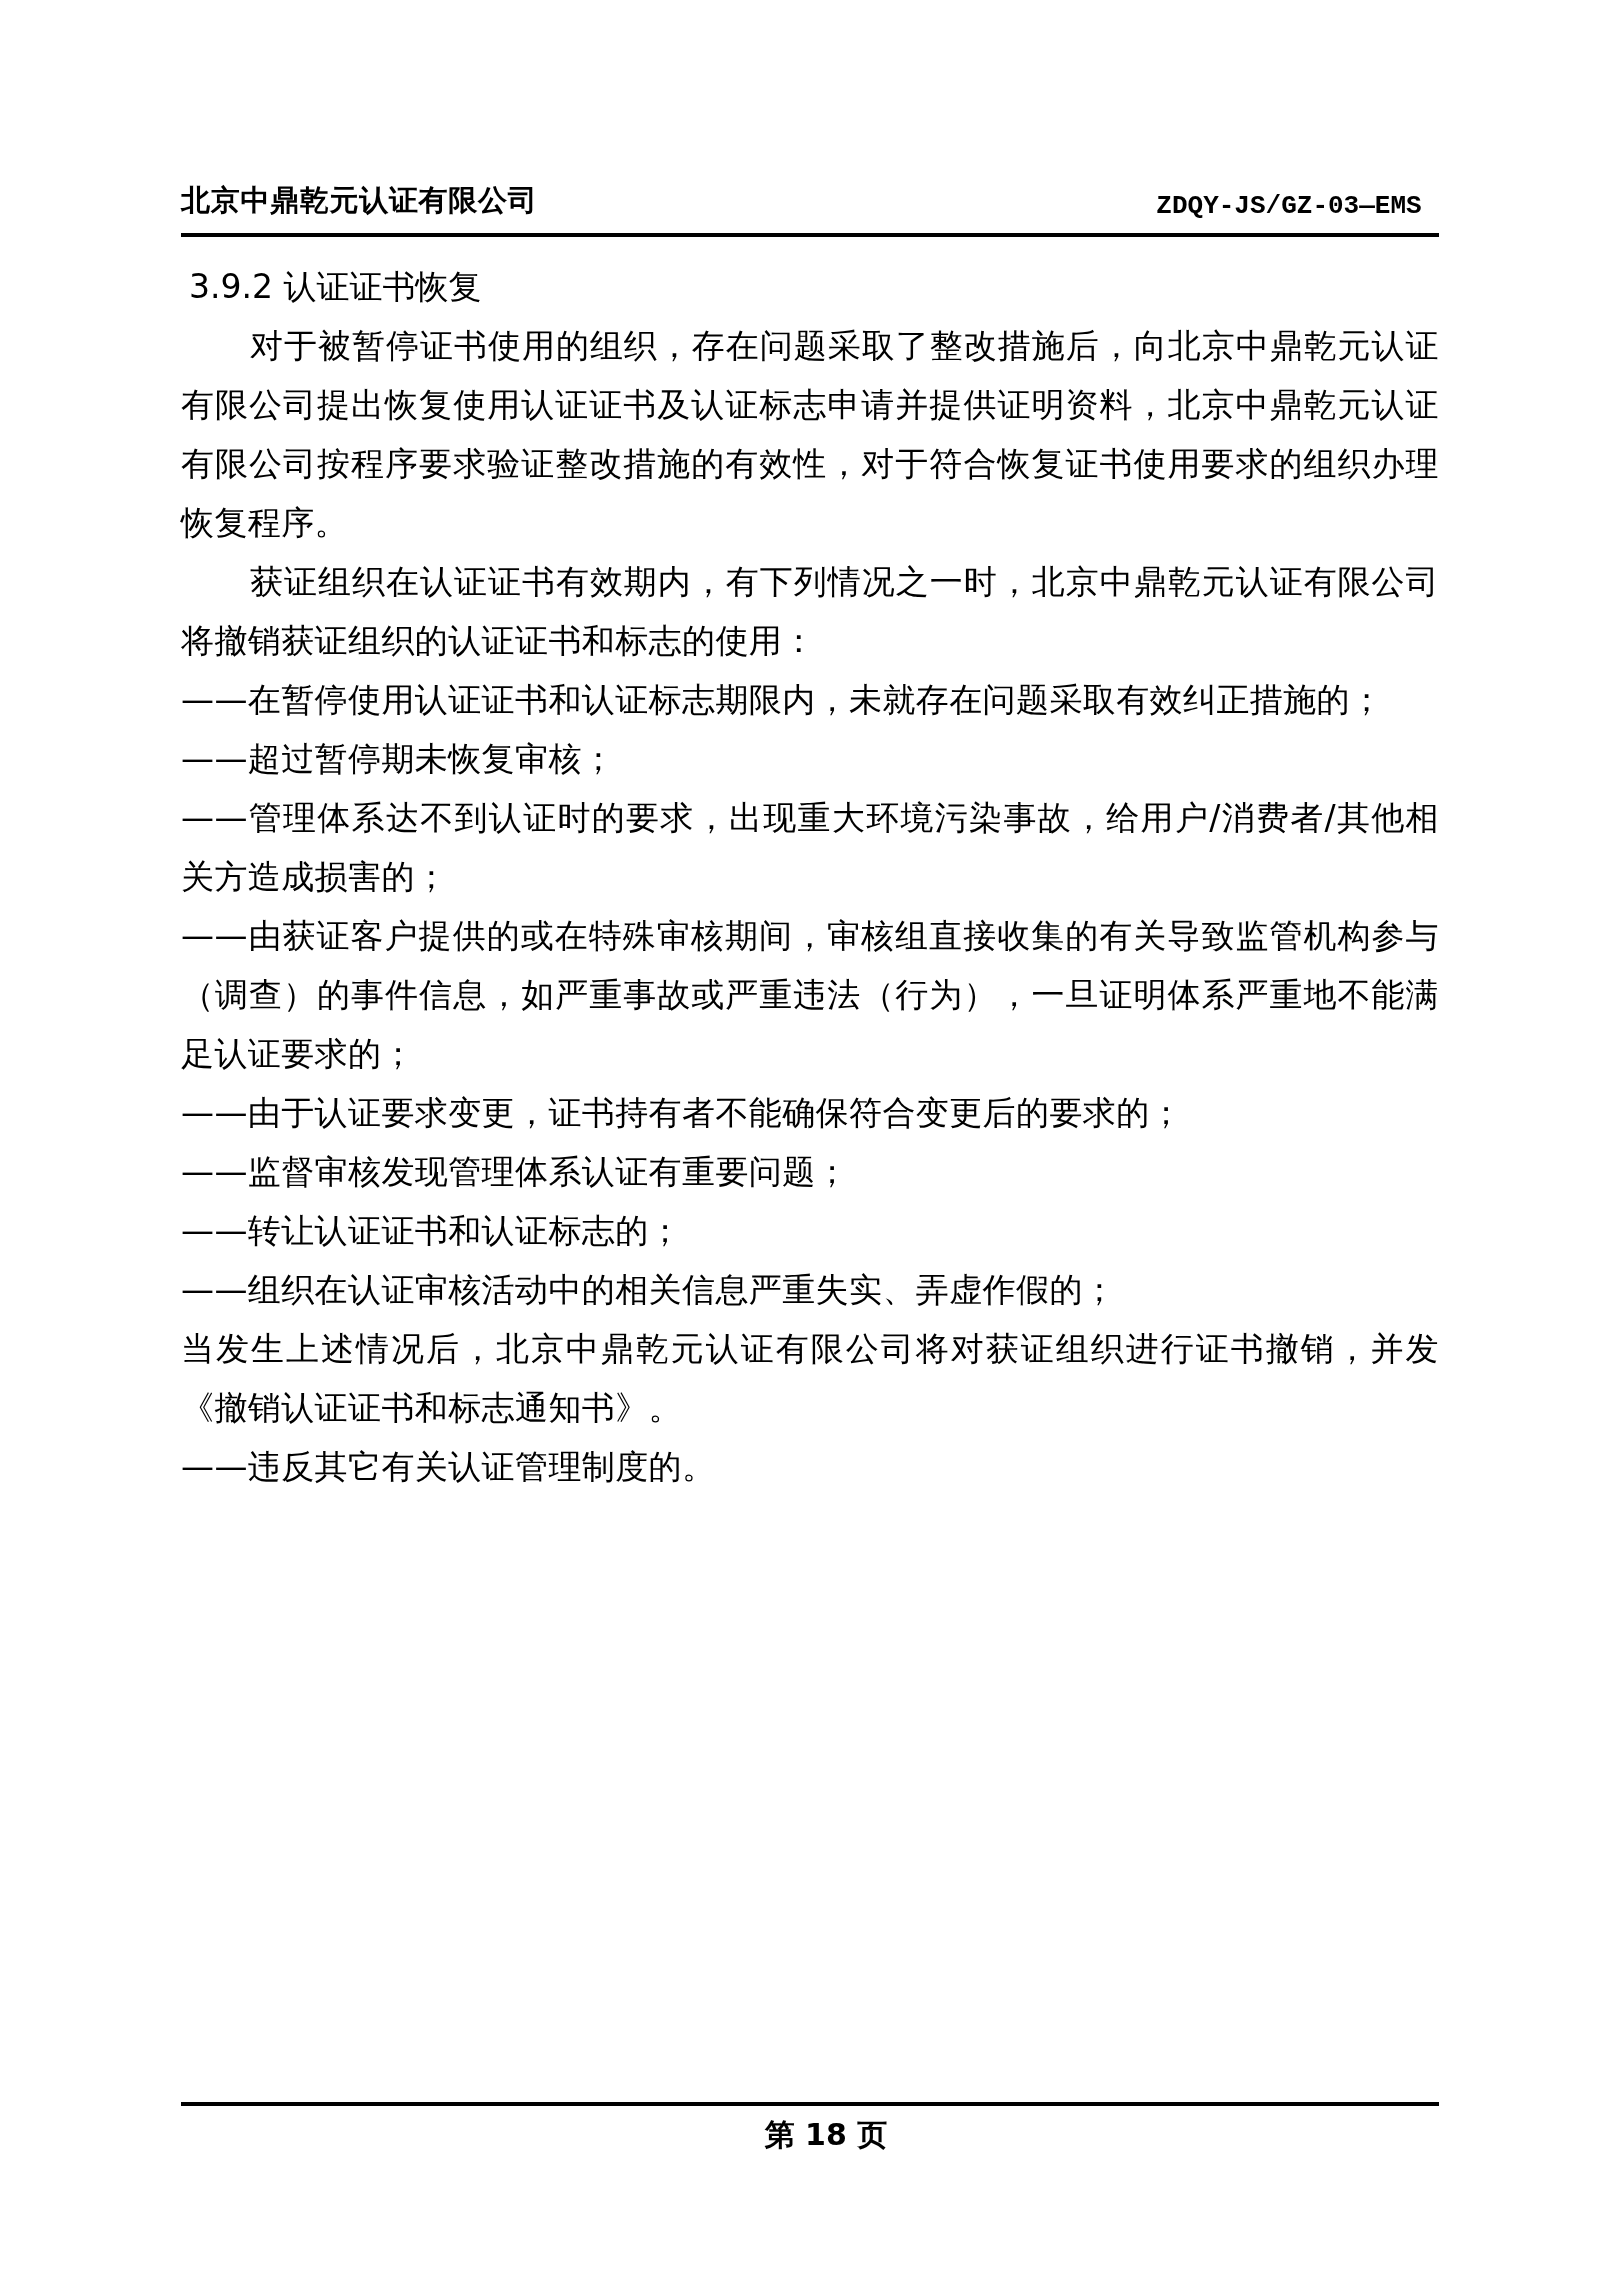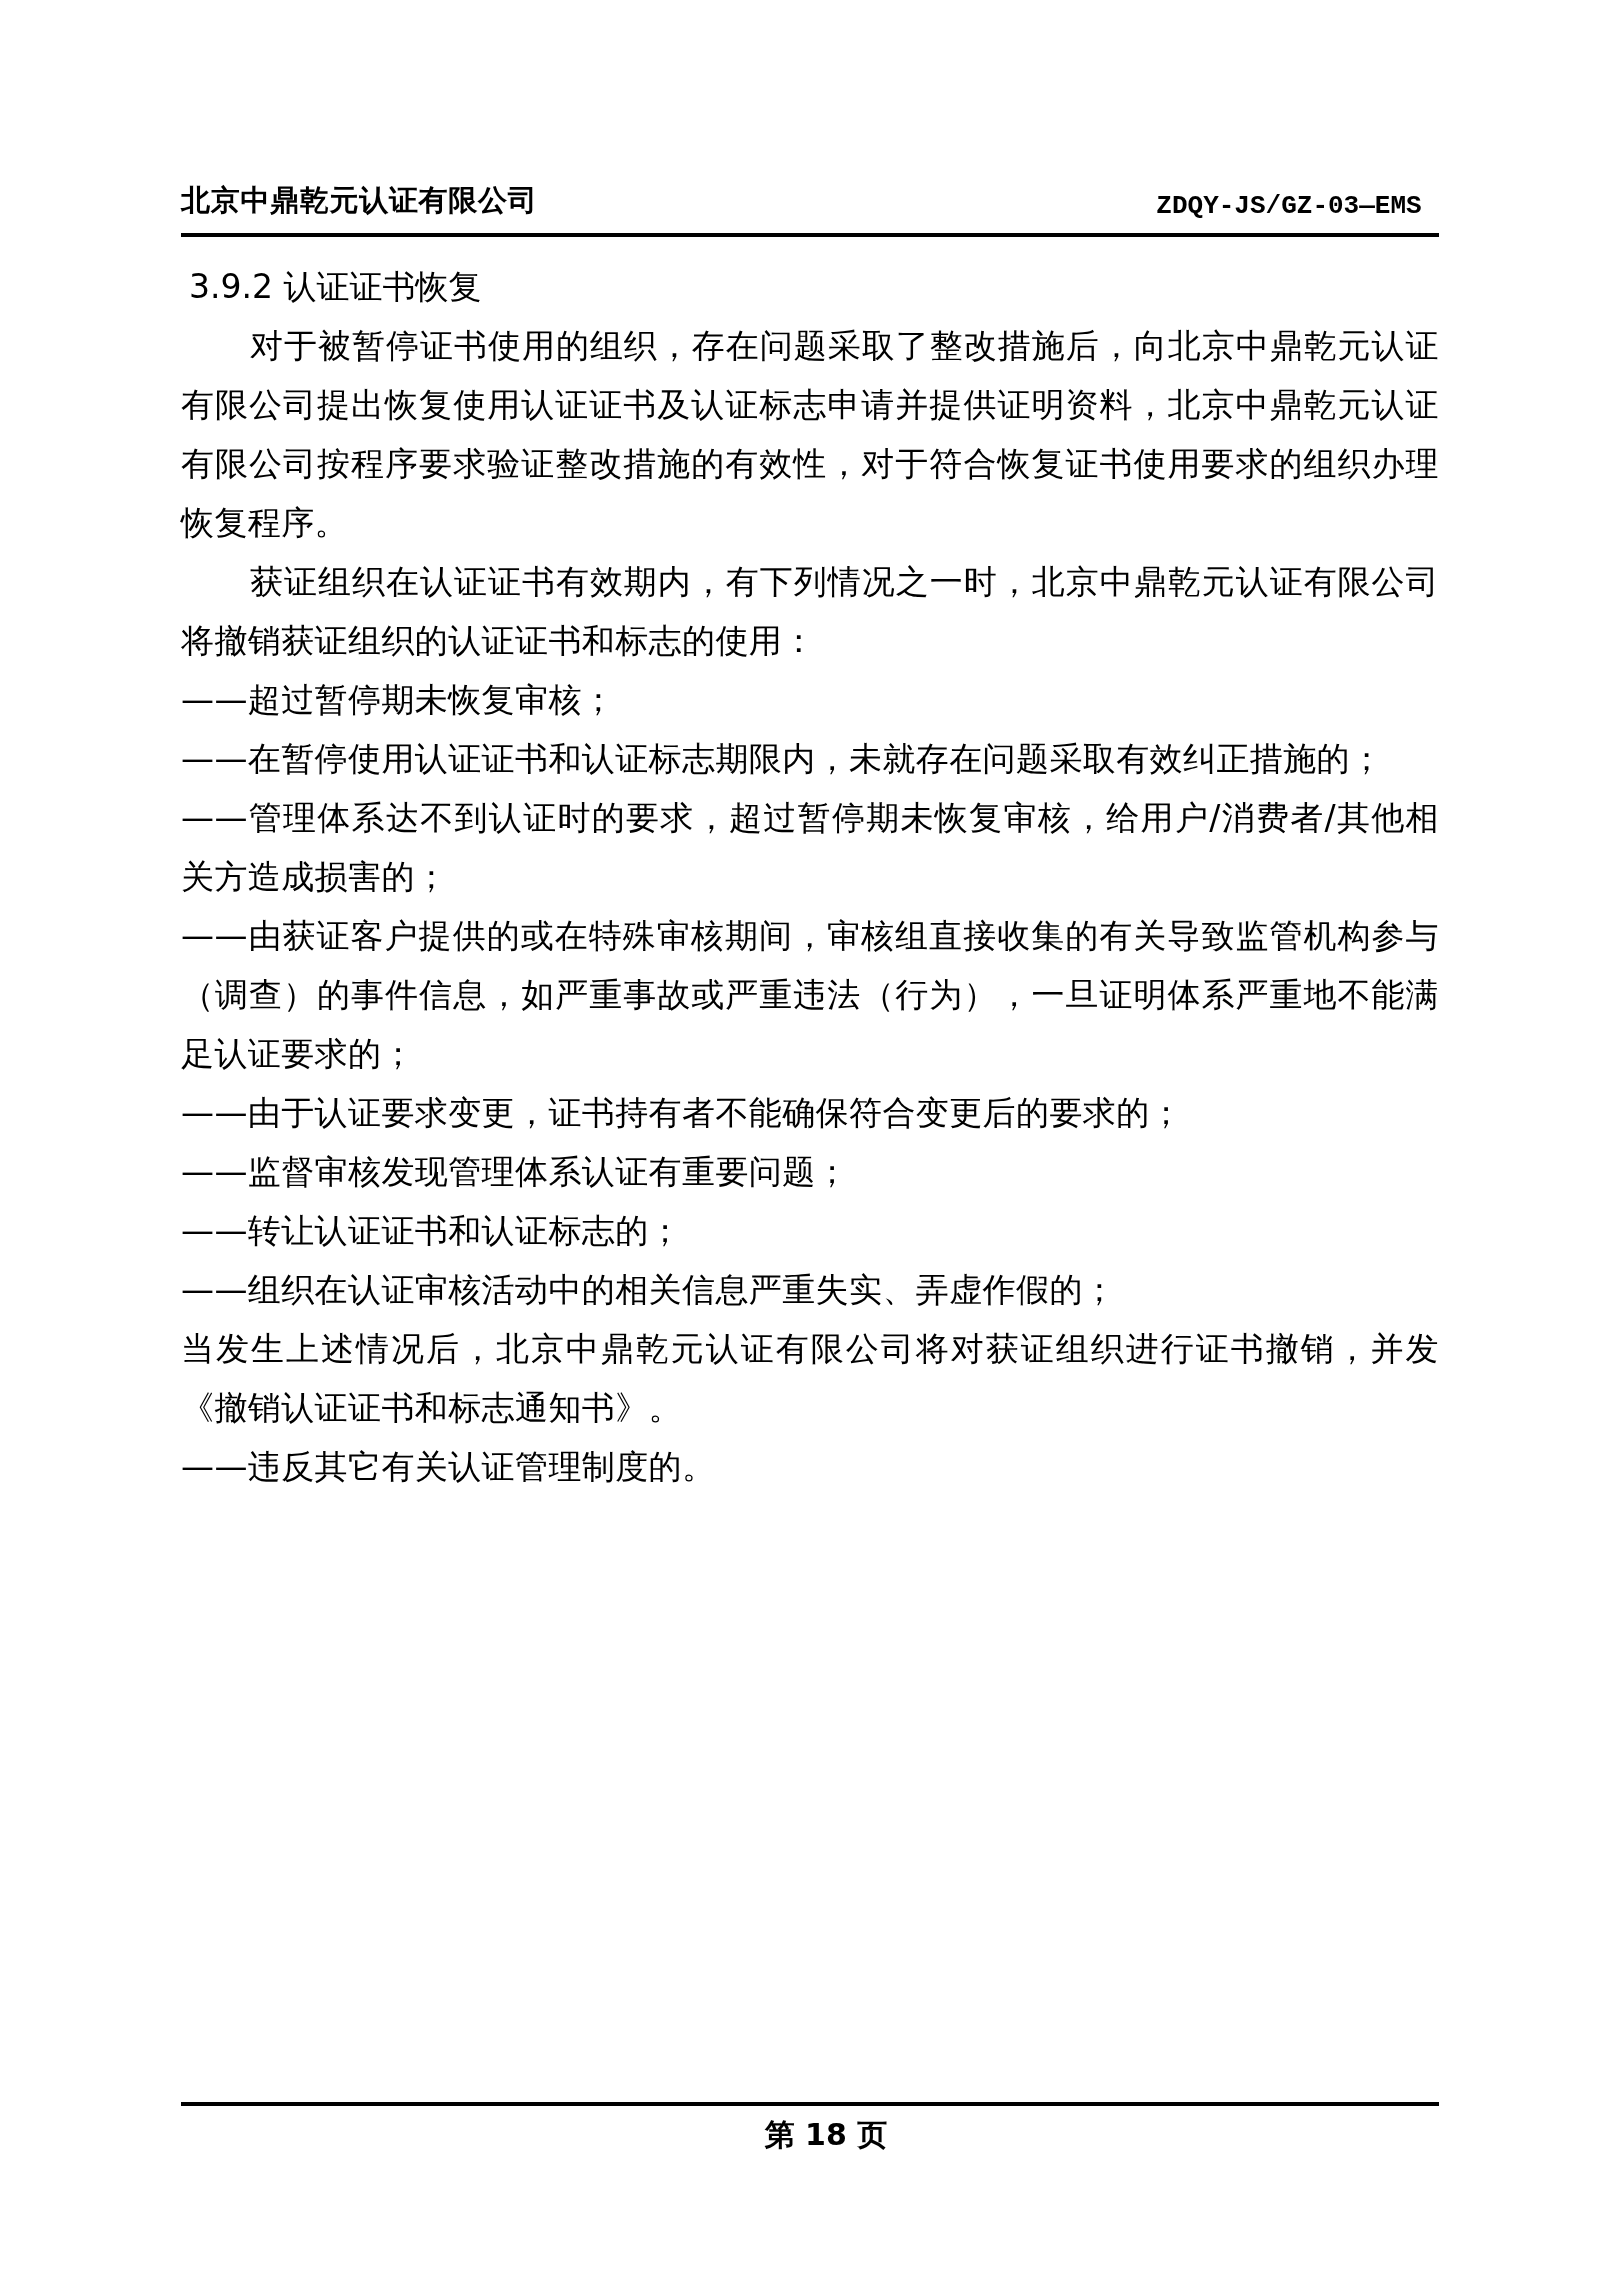--- a/index.html
+++ b/index.html
@@ -113,23 +113,23 @@
 
     <div class="body">
 
       <div class="num-head">3.9.2 认证证书恢复</div>
 
       <div class="para indent">对于被暂停证书使用的组织，存在问题采取了整改措施后，向北京中鼎乾元认证有限公司提出恢复使用认证证书及认证标志申请并提供证明资料，北京中鼎乾元认证有限公司按程序要求验证整改措施的有效性，对于符合恢复证书使用要求的组织办理恢复程序。</div>
 
 
       <div class="para indent">获证组织在认证证书有效期内，有下列情况之一时，北京中鼎乾元认证有限公司将撤销获证组织的认证证书和标志的使用：</div>
 
+      <div class="para">——在暂停使用认证证书和认证标志期限内，未就存在问题采取有效纠正措施的；</div>
       <div class="para">——超过暂停期未恢复审核；</div>
-      <div class="para">——在暂停使用认证证书和认证标志期限内，未就存在问题采取有效纠正措施的；</div>
-      <div class="para">——管理体系达不到认证时的要求，超过暂停期未恢复审核，给用户/消费者/其他相关方造成损害的；</div>
+      <div class="para">——管理体系达不到认证时的要求，出现重大环境污染事故，给用户/消费者/其他相关方造成损害的；</div>
       <div class="para">——由获证客户提供的或在特殊审核期间，审核组直接收集的有关导致监管机构参与（调查）的事件信息，如严重事故或严重违法（行为），一旦证明体系严重地不能满足认证要求的；</div>
       <div class="para">——由于认证要求变更，证书持有者不能确保符合变更后的要求的；</div>
       <div class="para">——监督审核发现管理体系认证有重要问题；</div>
       <div class="para">——转让认证证书和认证标志的；</div>
       <div class="para">——组织在认证审核活动中的相关信息严重失实、弄虚作假的；</div>
       <div class="para">当发生上述情况后，北京中鼎乾元认证有限公司将对获证组织进行证书撤销，并发《撤销认证证书和标志通知书》。</div>
 
       <div class="para">——违反其它有关认证管理制度的。</div>
 
     </div>

